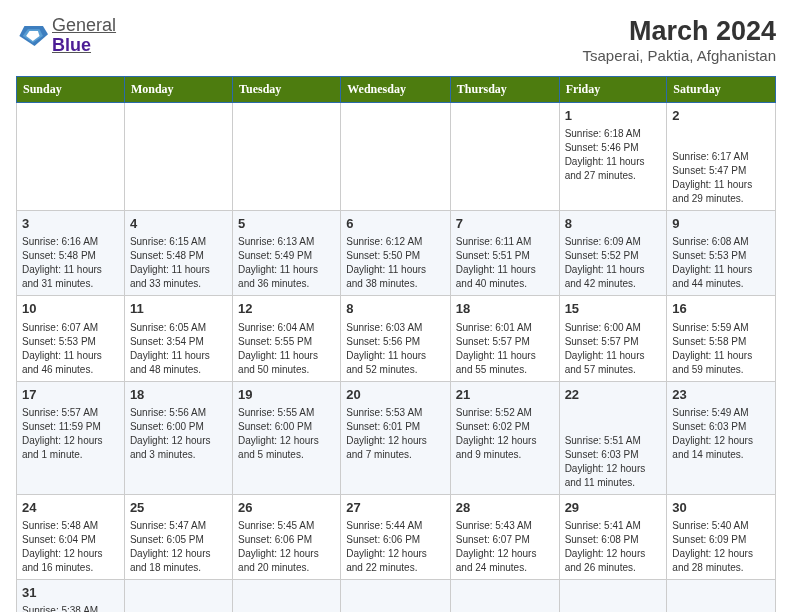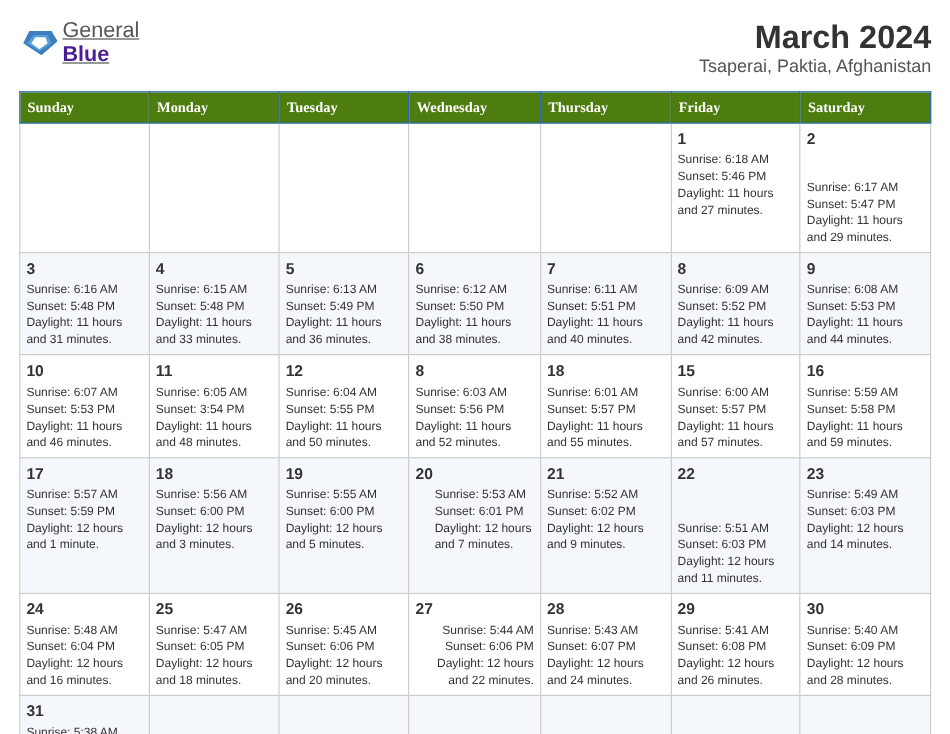--- a/index.html
+++ b/index.html
@@ -230,38 +230,38 @@
           <span class="day-num">16</span>
           <div class="day-info" style="white-space: pre-line;">Sunrise: 5:59 AM
 Sunset: 5:58 PM
 Daylight: 11 hours and 59 minutes.</div>
         </td>
       </tr>
       <tr>
         <td>
           <span class="day-num">17</span>
           <div class="day-info" style="white-space: pre-line;">Sunrise: 5:57 AM
-Sunset: 5:59 PM
+Sunset: 11:59 PM
 Daylight: 12 hours and 1 minute.</div>
         </td>
         <td>
           <span class="day-num">18</span>
           <div class="day-info" style="white-space: pre-line;">Sunrise: 5:56 AM
 Sunset: 6:00 PM
 Daylight: 12 hours and 3 minutes.</div>
         </td>
         <td>
           <span class="day-num">19</span>
           <div class="day-info" style="white-space: pre-line;">Sunrise: 5:55 AM
 Sunset: 6:00 PM
 Daylight: 12 hours and 5 minutes.</div>
         </td>
         <td>
           <span class="day-num">20</span>
-          <div class="day-info" style="white-space: pre-line; margin-left: 16px;">Sunrise: 5:53 AM
+          <div class="day-info" style="white-space: pre-line;">Sunrise: 5:53 AM
 Sunset: 6:01 PM
 Daylight: 12 hours and 7 minutes.</div>
         </td>
         <td>
           <span class="day-num">21</span>
           <div class="day-info" style="white-space: pre-line;">Sunrise: 5:52 AM
 Sunset: 6:02 PM
 Daylight: 12 hours and 9 minutes.</div>
         </td>
         <td>
@@ -291,21 +291,21 @@
 Daylight: 12 hours and 18 minutes.</div>
         </td>
         <td>
           <span class="day-num">26</span>
           <div class="day-info" style="white-space: pre-line;">Sunrise: 5:45 AM
 Sunset: 6:06 PM
 Daylight: 12 hours and 20 minutes.</div>
         </td>
         <td>
           <span class="day-num">27</span>
-          <div class="day-info" style="white-space: pre-line; text-align: right;">Sunrise: 5:44 AM
+          <div class="day-info" style="white-space: pre-line;">Sunrise: 5:44 AM
 Sunset: 6:06 PM
 Daylight: 12 hours and 22 minutes.</div>
         </td>
         <td>
           <span class="day-num">28</span>
           <div class="day-info" style="white-space: pre-line;">Sunrise: 5:43 AM
 Sunset: 6:07 PM
 Daylight: 12 hours and 24 minutes.</div>
         </td>
         <td>

